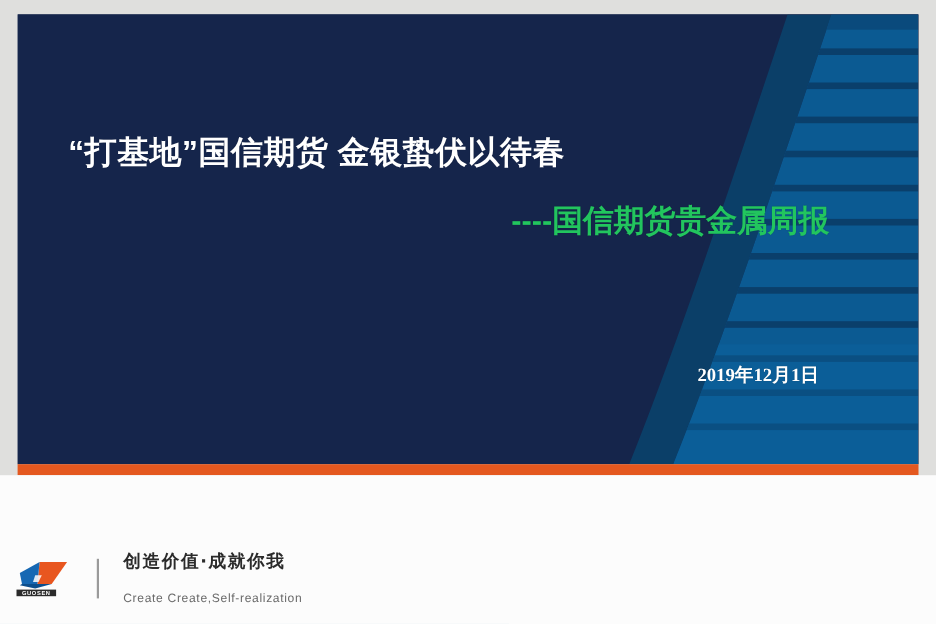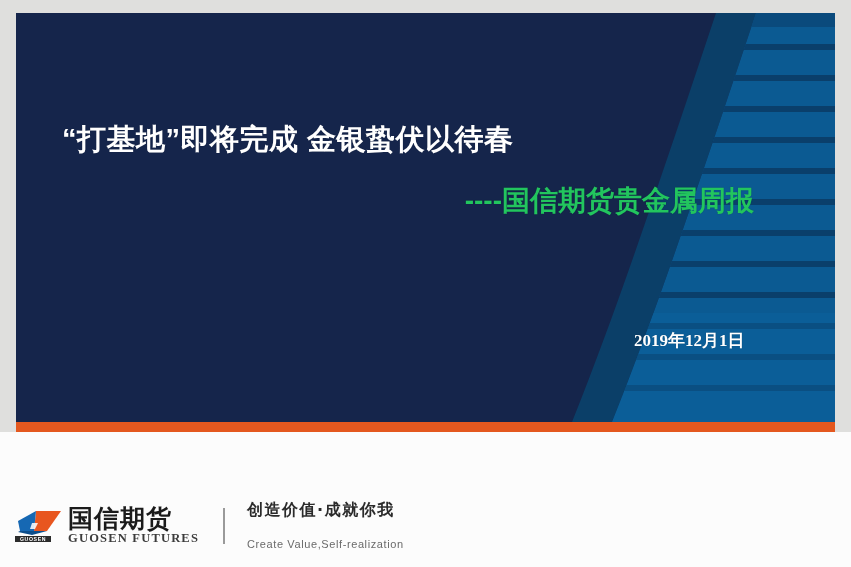--- a/index.html
+++ b/index.html
@@ -234,21 +234,21 @@
         <rect x="400" y="279" width="419" height="6" fill="#0a3f6b"></rect>
         <rect x="400" y="310" width="419" height="6" fill="#0a3f6b"></rect>
         <rect x="400" y="341" width="419" height="6" fill="#0a3f6b"></rect>
         <rect x="400" y="372" width="419" height="6" fill="#0a3f6b"></rect>
 
         <rect x="400" y="300" width="419" height="109" fill="#0c639f" opacity="0.45"></rect>
       </g>
     </svg>
 
     <div class="title-block">
-      <div class="title-main">“打基地”即将完成  金银蛰伏以待春</div>
+      <div class="title-main">“打基地”国信期货  金银蛰伏以待春</div>
       <div class="title-sub">----国信期货贵金属周报</div>
     </div>
 
     <div class="date-line">2019年12月1日</div>
   </div>
 
   <div class="orange-bar"></div>
 
   <div class="lower-white"></div>
 
@@ -265,27 +265,23 @@
 
           <path d="M 6,22 L 20,22 L 33,22 L 18,26 L 4,23 Z" fill="#0c4e8c"></path>
 
           <path d="M 18,14 L 24,14 L 21,20 L 16,20 Z" fill="#ffffff" opacity="0.85"></path>
 
           <rect x="1" y="27" width="36" height="6" fill="#2b2b2b"></rect>
           <text x="19" y="32" font-family="Liberation Sans, sans-serif" font-size="5.2" font-weight="bold" fill="#ffffff" text-anchor="middle" letter-spacing="0.6">GUOSEN</text>
         </svg>
       </div>
 
-      <div class="brand-words">
-        <div class="brand-cn">国信期货</div>
-        <div class="brand-en">GUOSEN FUTURES</div>
-      </div>
     </div>
 
     <div class="divider-v"></div>
 
     <div class="slogan">
       <div class="slogan-cn">创造价值·成就你我</div>
-      <div class="slogan-en">Create Value,Self-realization</div>
+      <div class="slogan-en">Create Create,Self-realization</div>
     </div>
   </div>
 
 </div>
 
 </body></html>

